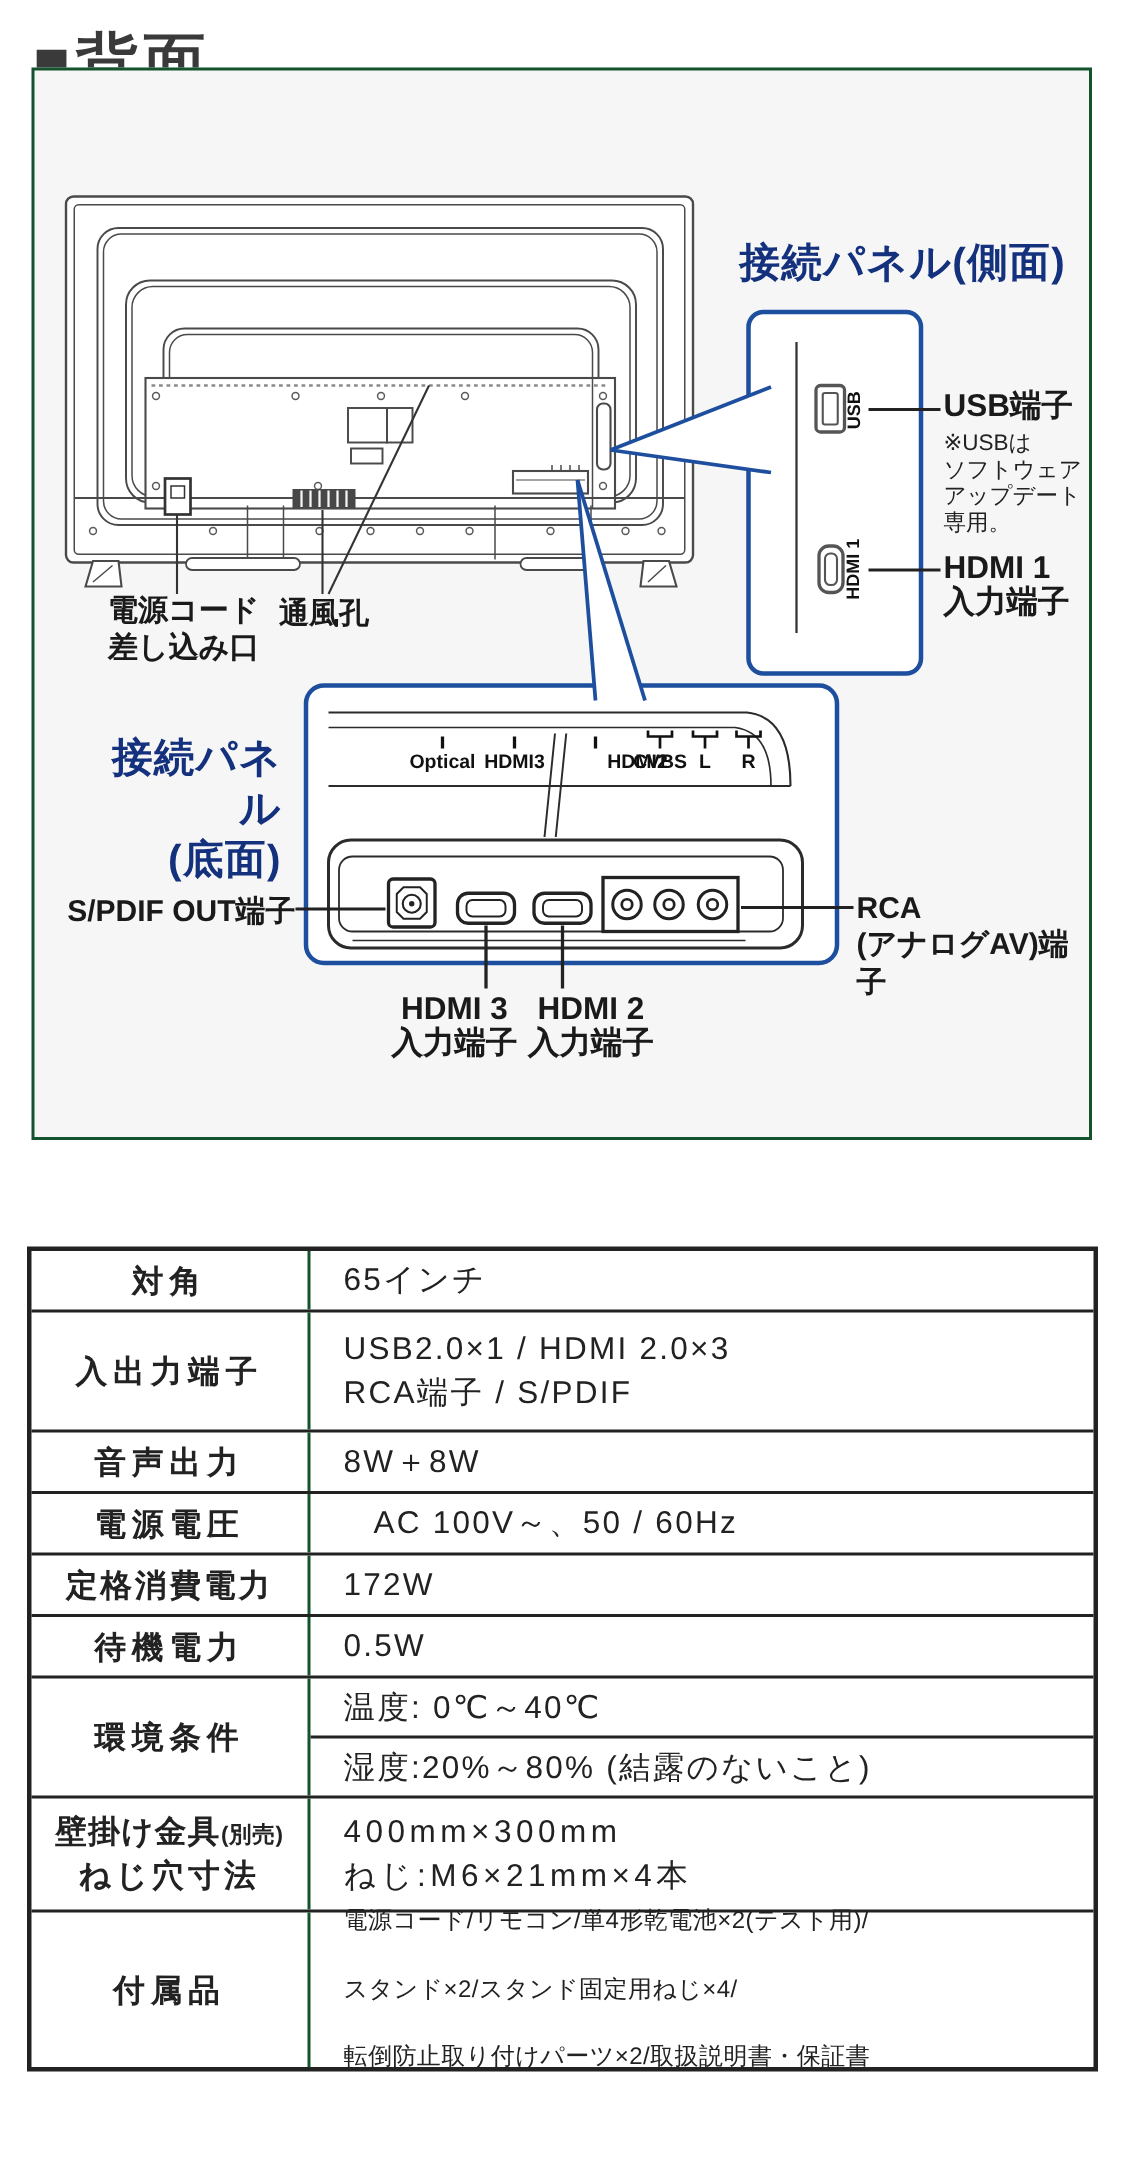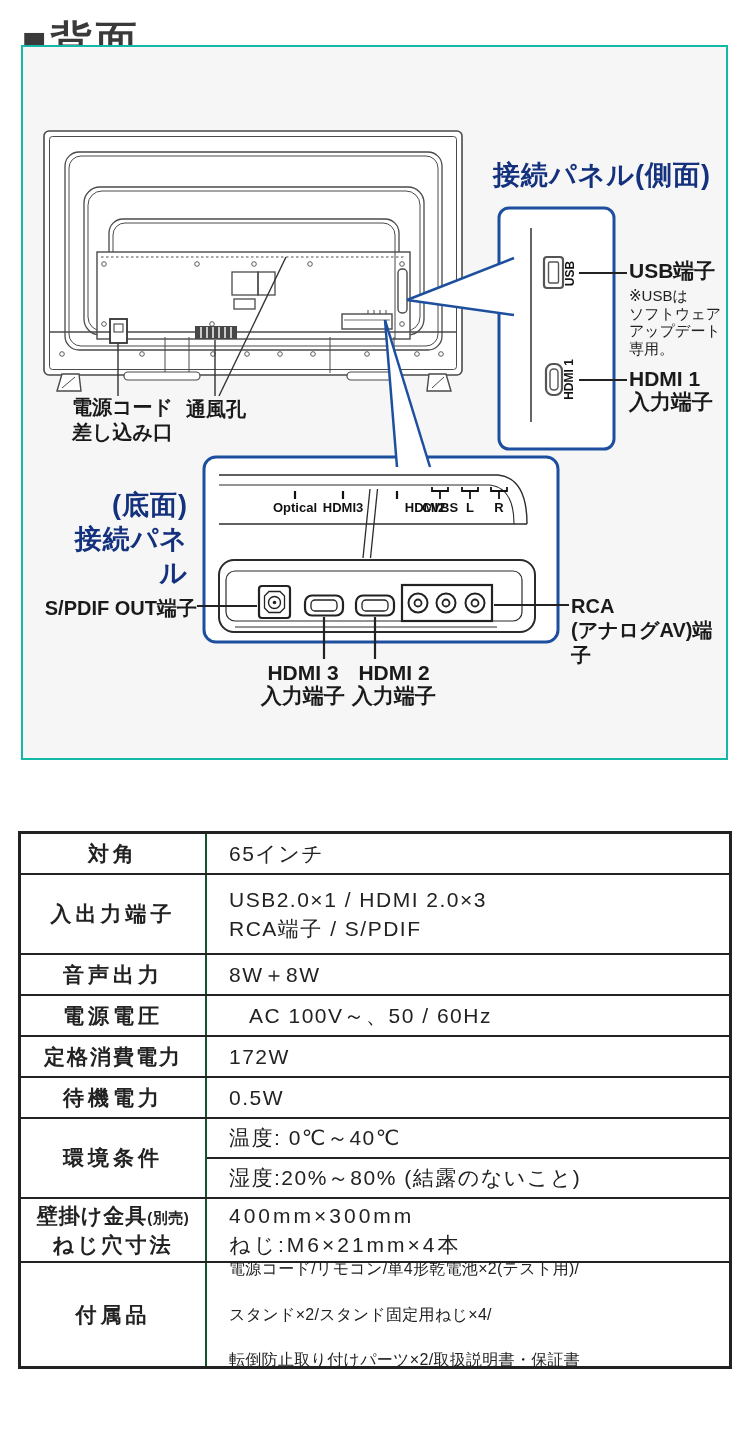--- a/index.html
+++ b/index.html
@@ -5,21 +5,21 @@
   html,body { margin:0; padding:0; }
   body {
     width:750px; height:1450px; background:#ffffff; position:relative;
     font-family:"Liberation Sans","DejaVu Sans",sans-serif;
     overflow:hidden;
   }
 
   
   .diagram {
     position:absolute; left:21px; top:45px; width:707px; height:715px;
-    background:#f6f6f7; border:2px solid #14b8a6; box-sizing:border-box;
+    background:#f6f6f7; border:2px solid #14532d; box-sizing:border-box;
   }
   .diagram svg { position:absolute; left:0; top:0; }
 
   .main-title {
     position:absolute; left:22px; top:14px;
     font-size:41px; font-weight:800; letter-spacing:4px; color:#3a3a3a;
   }
   .blue-heading { color:#14317e; font-weight:700; }
   .side-heading { position:absolute; left:470px; top:110px; font-size:27px; letter-spacing:1px; }
   .bottom-heading {
@@ -233,22 +233,22 @@
         <rect x="527" y="322" width="8" height="21" rx="3.5" fill="none" stroke="#555" stroke-width="1.4"></rect>
       </g>
       <line x1="556" y1="226" x2="604" y2="226" stroke="#222" stroke-width="2"></line>
       <line x1="556" y1="333" x2="604" y2="333" stroke="#222" stroke-width="2"></line>
     </g>
   </svg>
 
   <div class="blue-heading side-heading">接続パネル(側面)</div>
 
   <div class="bottom-heading blue-heading">
+    <div>接続パネル</div>
     <div>(底面)</div>
-    <div>接続パネル</div>
   </div>
 
   <div class="lbl" style="left:49px; top:348px;">
     <div>電源コード</div>
     <div>差し込み口</div>
   </div>
   <div class="lbl" style="left:163px; top:350px;">通風孔</div>
 
   <div class="vtext" style="left:526px; top:220px; width:40px; height:13px;">USB</div>
   <div class="vtext" style="left:521px; top:326px; width:48px; height:13px;">HDMI 1</div>
@@ -332,21 +332,21 @@
   </div>
 
   <div class="row" style="height:80px;">
     <div class="lblc">環境条件</div>
     <div class="valc subcells">
       <div class="subcell first">温度: 0℃～40℃</div>
       <div class="subcell">湿度:20%～80% (結露のないこと)</div>
     </div>
   </div>
 
-  <div class="row" style="height:64px;">
+  <div class="row" style="height:76px;">
     <div class="lblc wall-lbl">
       <div><span>壁掛け金具</span><span class="small-paren">(別売)</span></div>
       <div style="letter-spacing:3px;">ねじ穴寸法</div>
     </div>
     <div class="valc" style="letter-spacing:3px;">
       <div class="line">400mm×300mm</div>
       <div class="line">ねじ:M6×21mm×4本</div>
     </div>
   </div>
 

